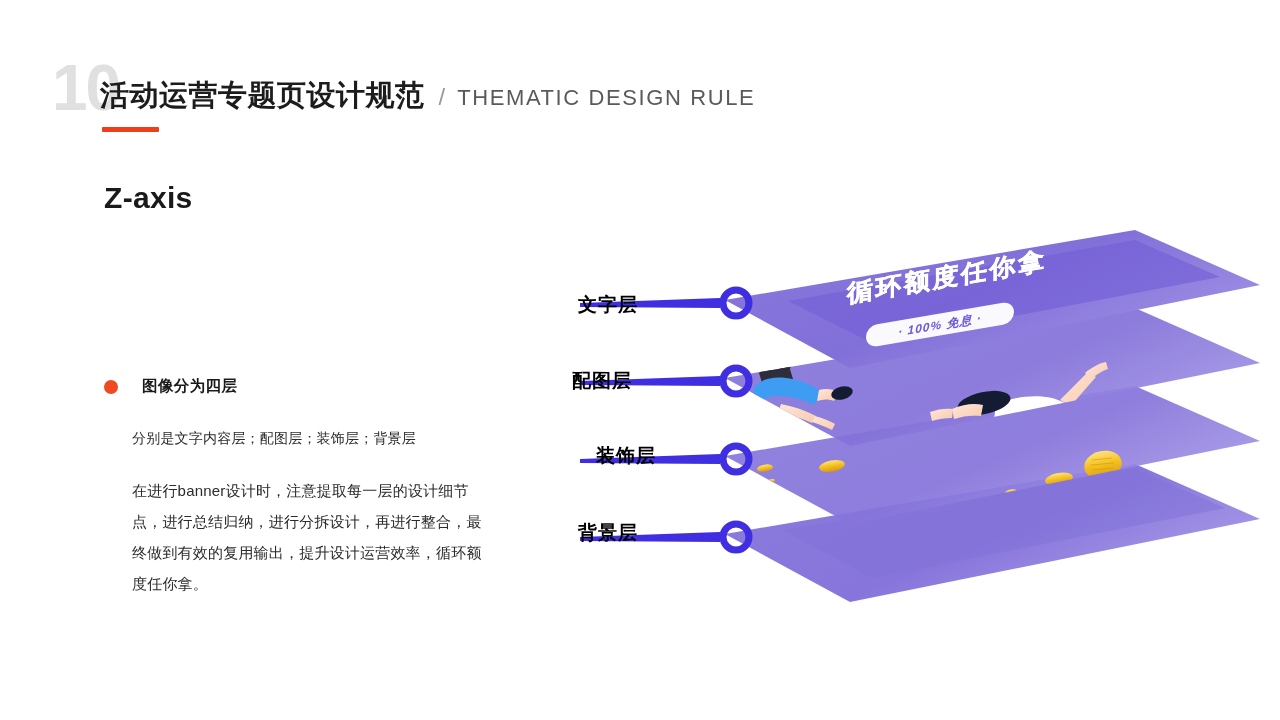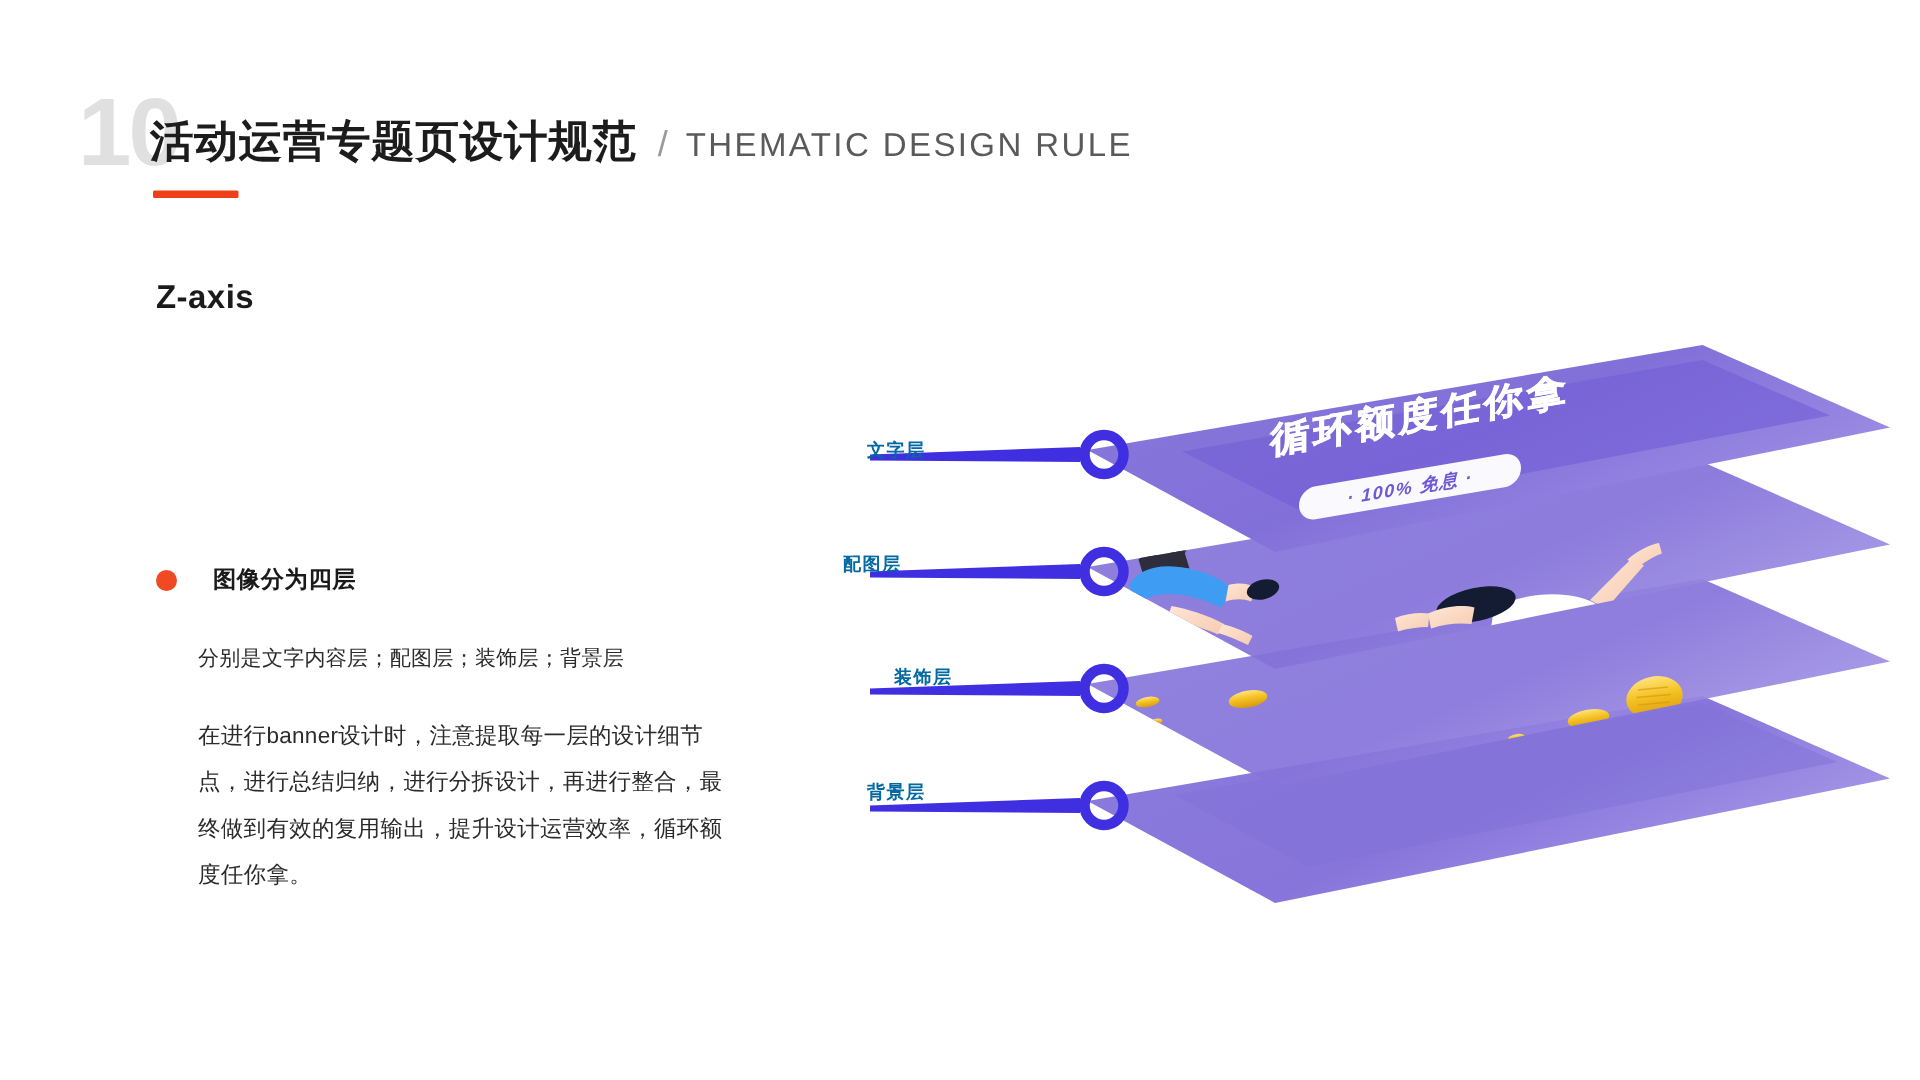--- a/index.html
+++ b/index.html
@@ -83,21 +83,21 @@
   }
 
   
   .left-col {
     position: absolute;
     left: 104px;
     top: 180px;
     width: 400px;
   }
   .zaxis-title {
-    font-size: 22px;
+    font-size: 30px;
     line-height: 36px;
     font-weight: 700;
     color: #1a1a1a;
     letter-spacing: 0.3px;
     margin: 0 0 12px 0;
   }
   .zaxis-desc {
     font-size: 15.5px;
     line-height: 30px;
     color: #2b2b2b;
@@ -153,28 +153,28 @@
     top: 190px;
     width: 700px;
     height: 430px;
   }
   .diagram svg {
     display: block;
   }
 
   .layer-label {
     position: absolute;
-    font-size: 12px;
-    font-weight: 700;
-    color: #0369a1;
+    font-size: 19px;
+    font-weight: 700;
+    color: #000000;
     letter-spacing: 1px;
     white-space: nowrap;
   }
   .lbl-0 { left: 18px; top: 102px; }
-  .lbl-1 { left: 2px; top: 178px; }
+  .lbl-1 { left: 12px; top: 178px; }
   .lbl-2 { left: 36px; top: 253px; }
   .lbl-3 { left: 18px; top: 330px; }
 </style>
 </head>
 <body>
 
 <div class="slide">
 
   <div class="header">
     <div class="header-num">10</div>

